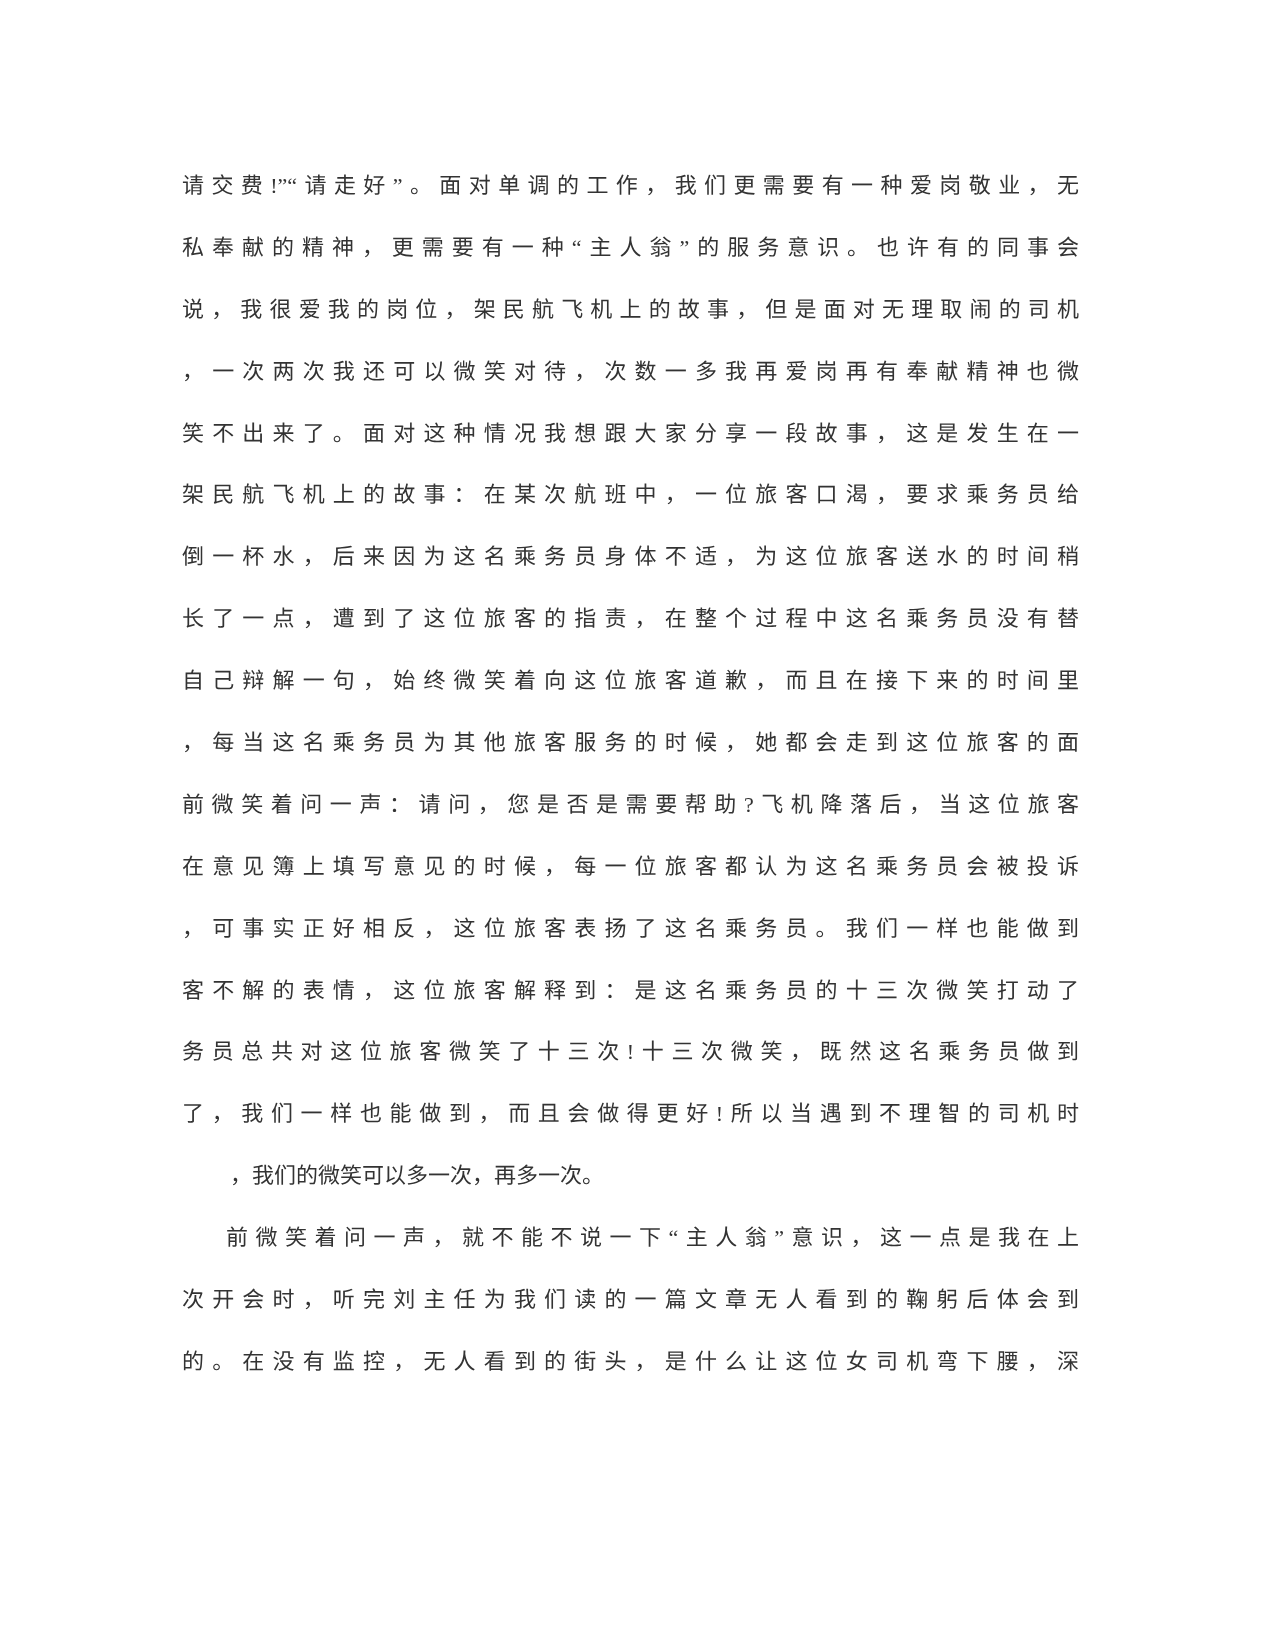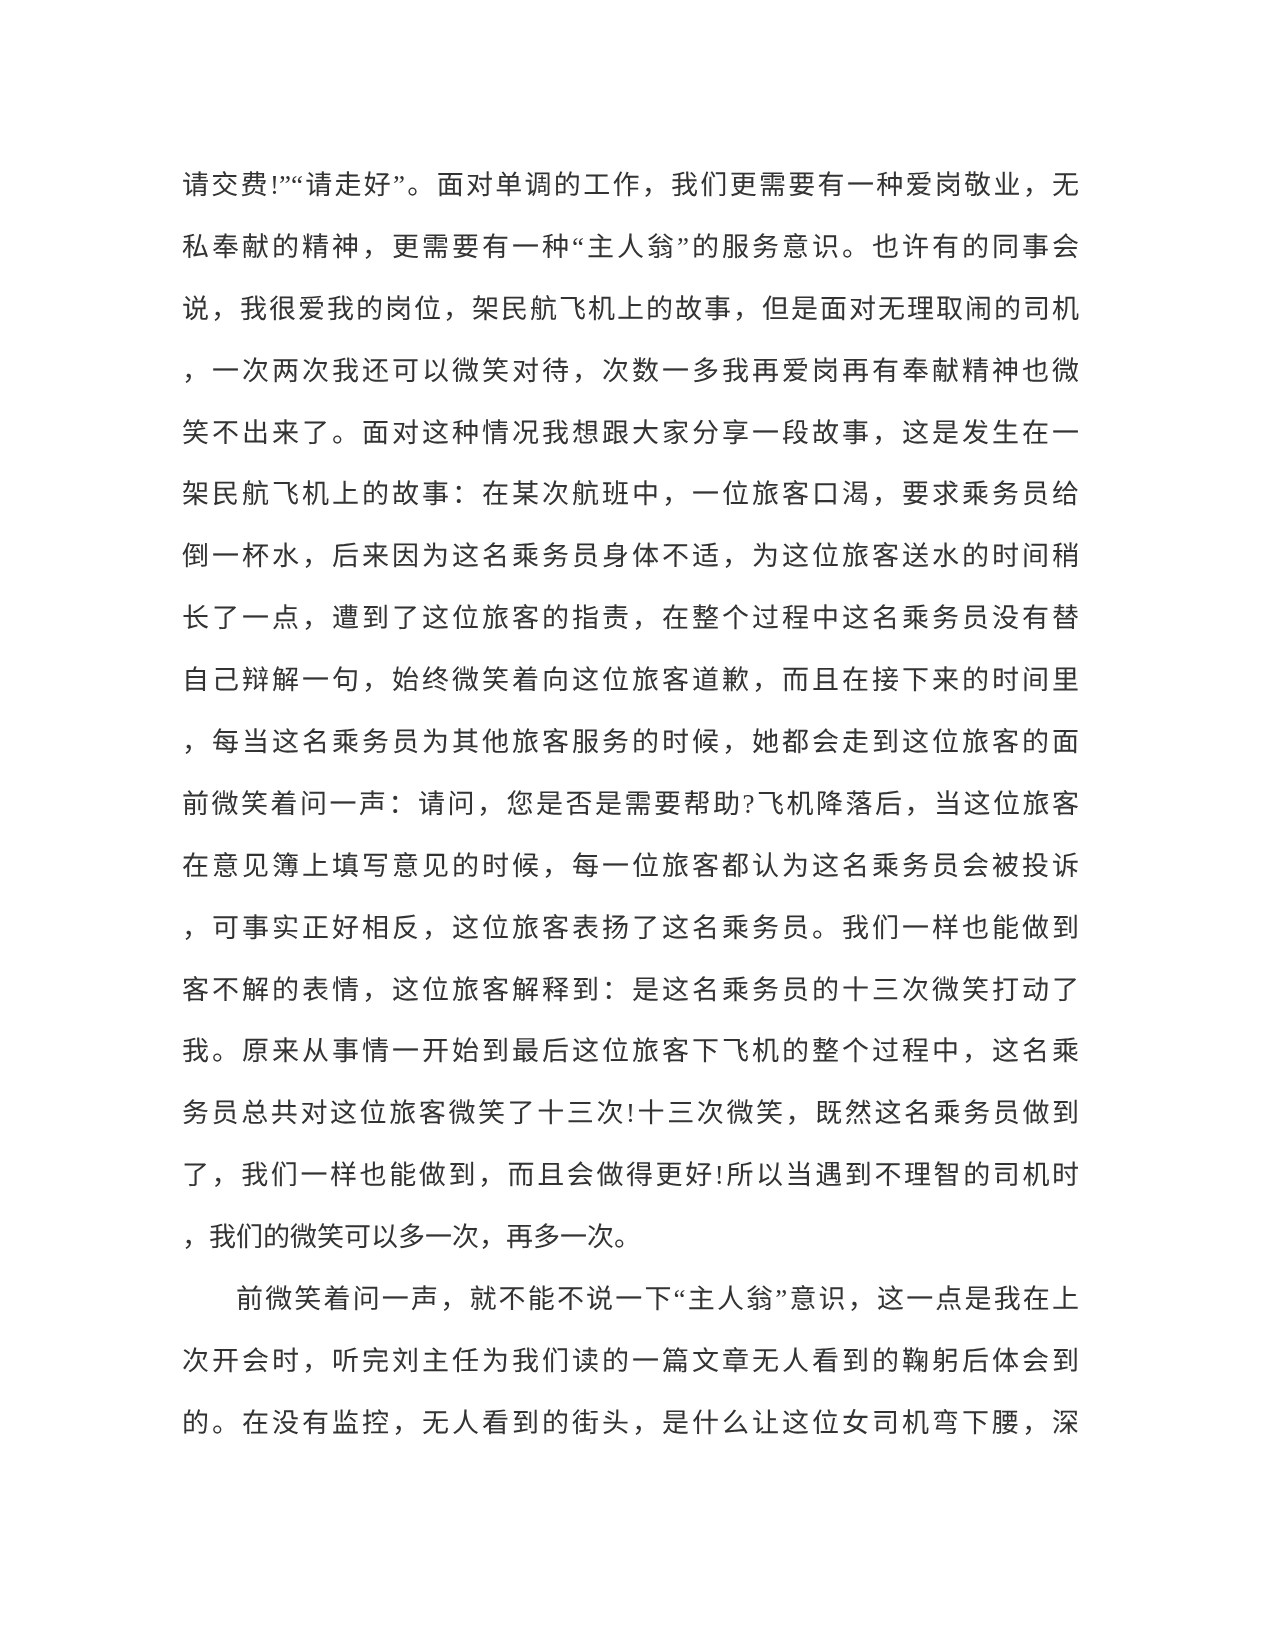--- a/index.html
+++ b/index.html
@@ -20,35 +20,36 @@
     height: 1650px;
     background: #ffffff;
     overflow: hidden;
   }
   .text-block {
     position: absolute;
     left: 182px;
     top: 155px;
     width: 897px;
     color: #333333;
-    font-size: 27px;
+    font-size: 22px;
     font-weight: 400;
   }
   .line {
     height: 61.9px;
     line-height: 61.9px;
     overflow: hidden;
     white-space: normal;
     text-align: justify;
     text-align-last: justify;
   }
   
   .line.para-end {
     text-align: right;
     text-align-last: left;
+    margin-left: 48px;
   }
   
   .line.indent {
     text-indent: 2em;
   }
 </style>
 </head>
 <body>
 
 <div class="page">
@@ -60,21 +61,20 @@
     <div class="line">笑不出来了。面对这种情况我想跟大家分享一段故事，这是发生在一</div>
     <div class="line">架民航飞机上的故事：在某次航班中，一位旅客口渴，要求乘务员给</div>
     <div class="line">倒一杯水，后来因为这名乘务员身体不适，为这位旅客送水的时间稍</div>
     <div class="line">长了一点，遭到了这位旅客的指责，在整个过程中这名乘务员没有替</div>
     <div class="line">自己辩解一句，始终微笑着向这位旅客道歉，而且在接下来的时间里</div>
     <div class="line">，每当这名乘务员为其他旅客服务的时候，她都会走到这位旅客的面</div>
     <div class="line">前微笑着问一声：请问，您是否是需要帮助?飞机降落后，当这位旅客</div>
     <div class="line">在意见簿上填写意见的时候，每一位旅客都认为这名乘务员会被投诉</div>
     <div class="line">，可事实正好相反，这位旅客表扬了这名乘务员。我们一样也能做到</div>
     <div class="line">客不解的表情，这位旅客解释到：是这名乘务员的十三次微笑打动了</div>
-    <div class="line">我。原来从事情一开始到最后这位旅客下飞机的整个过程中，这名乘</div>
     <div class="line">务员总共对这位旅客微笑了十三次!十三次微笑，既然这名乘务员做到</div>
     <div class="line">了，我们一样也能做到，而且会做得更好!所以当遇到不理智的司机时</div>
     <div class="line para-end">，我们的微笑可以多一次，再多一次。</div>
     <div class="line indent">前微笑着问一声，就不能不说一下“主人翁”意识，这一点是我在上</div>
     <div class="line">次开会时，听完刘主任为我们读的一篇文章无人看到的鞠躬后体会到</div>
     <div class="line">的。在没有监控，无人看到的街头，是什么让这位女司机弯下腰，深</div>
   </div>
 </div>
 
 </body></html>

